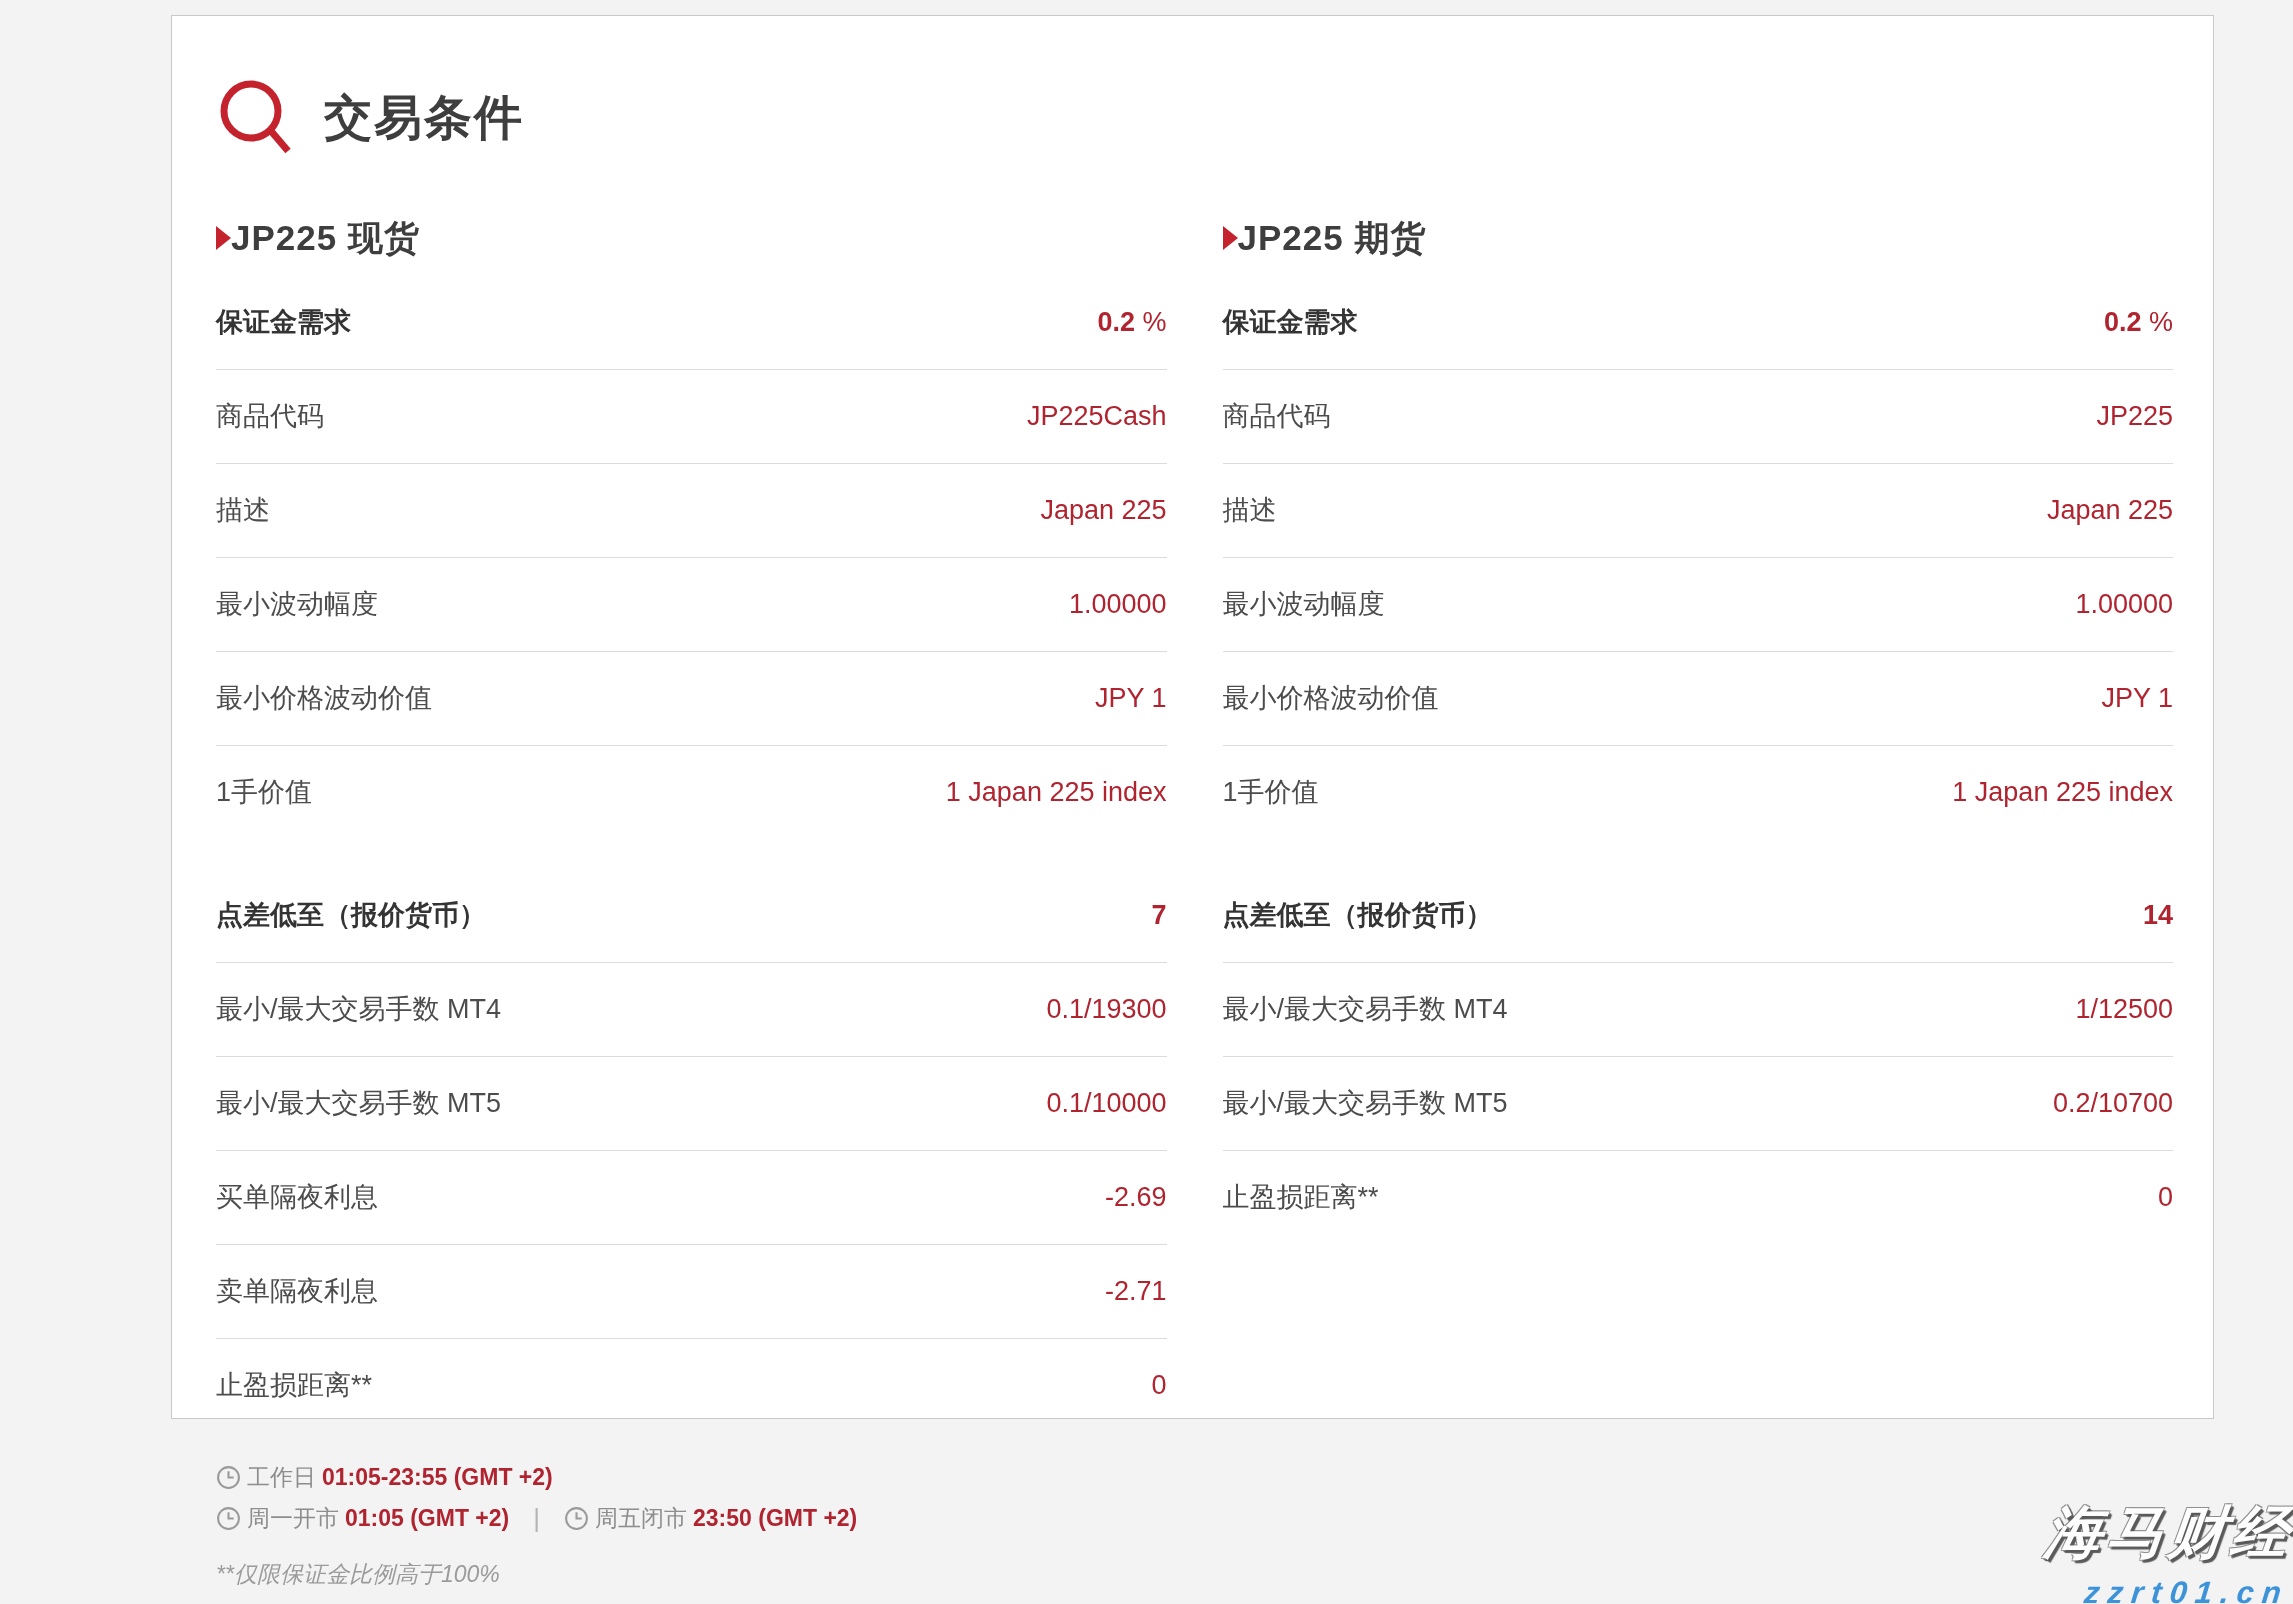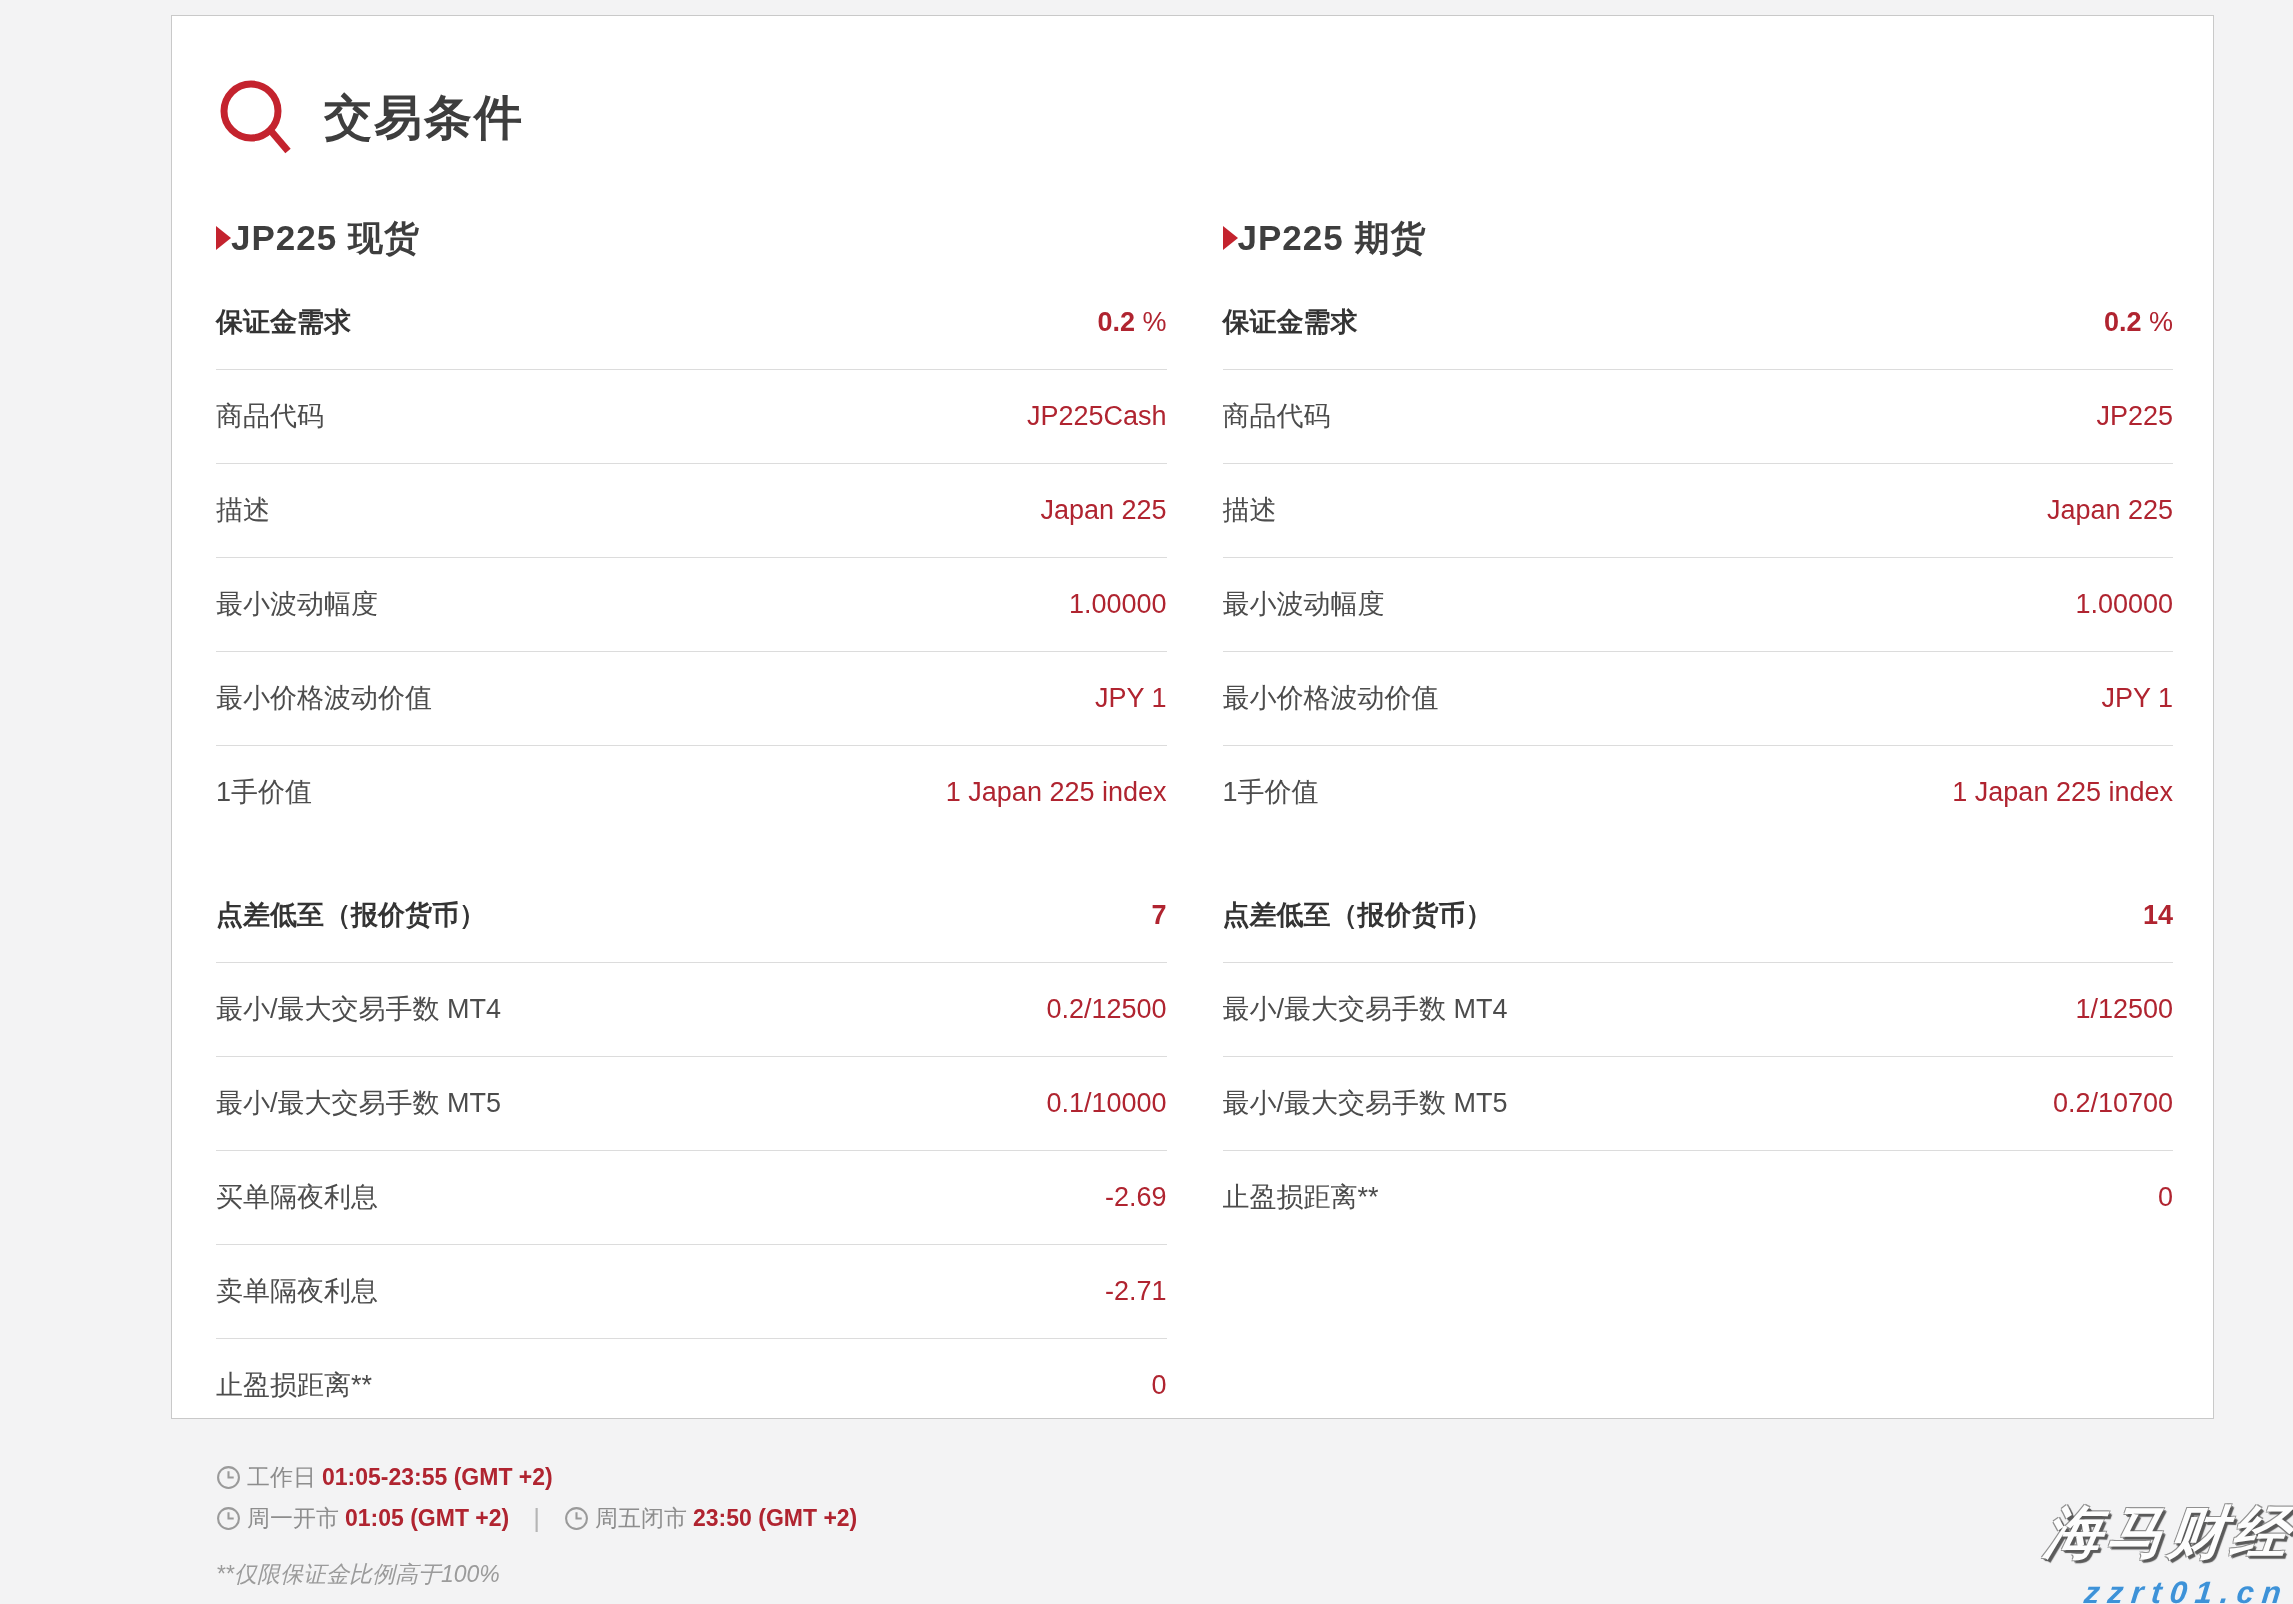--- a/index.html
+++ b/index.html
@@ -92,21 +92,21 @@
             <span class="row-value">1 Japan 225 index</span>
           </div>
         </div>
         <div class="group group-gap">
           <div class="row bold">
             <span class="row-label">点差低至（报价货币）</span>
             <span class="row-value">7</span>
           </div>
           <div class="row">
             <span class="row-label">最小/最大交易手数 MT4</span>
-            <span class="row-value">0.2/12500</span>
+            <span class="row-value">0.1/19300</span>
           </div>
           <div class="row">
             <span class="row-label">最小/最大交易手数 MT5</span>
             <span class="row-value">0.1/10000</span>
           </div>
           <div class="row">
             <span class="row-label">买单隔夜利息</span>
             <span class="row-value">-2.69</span>
           </div>
           <div class="row">

